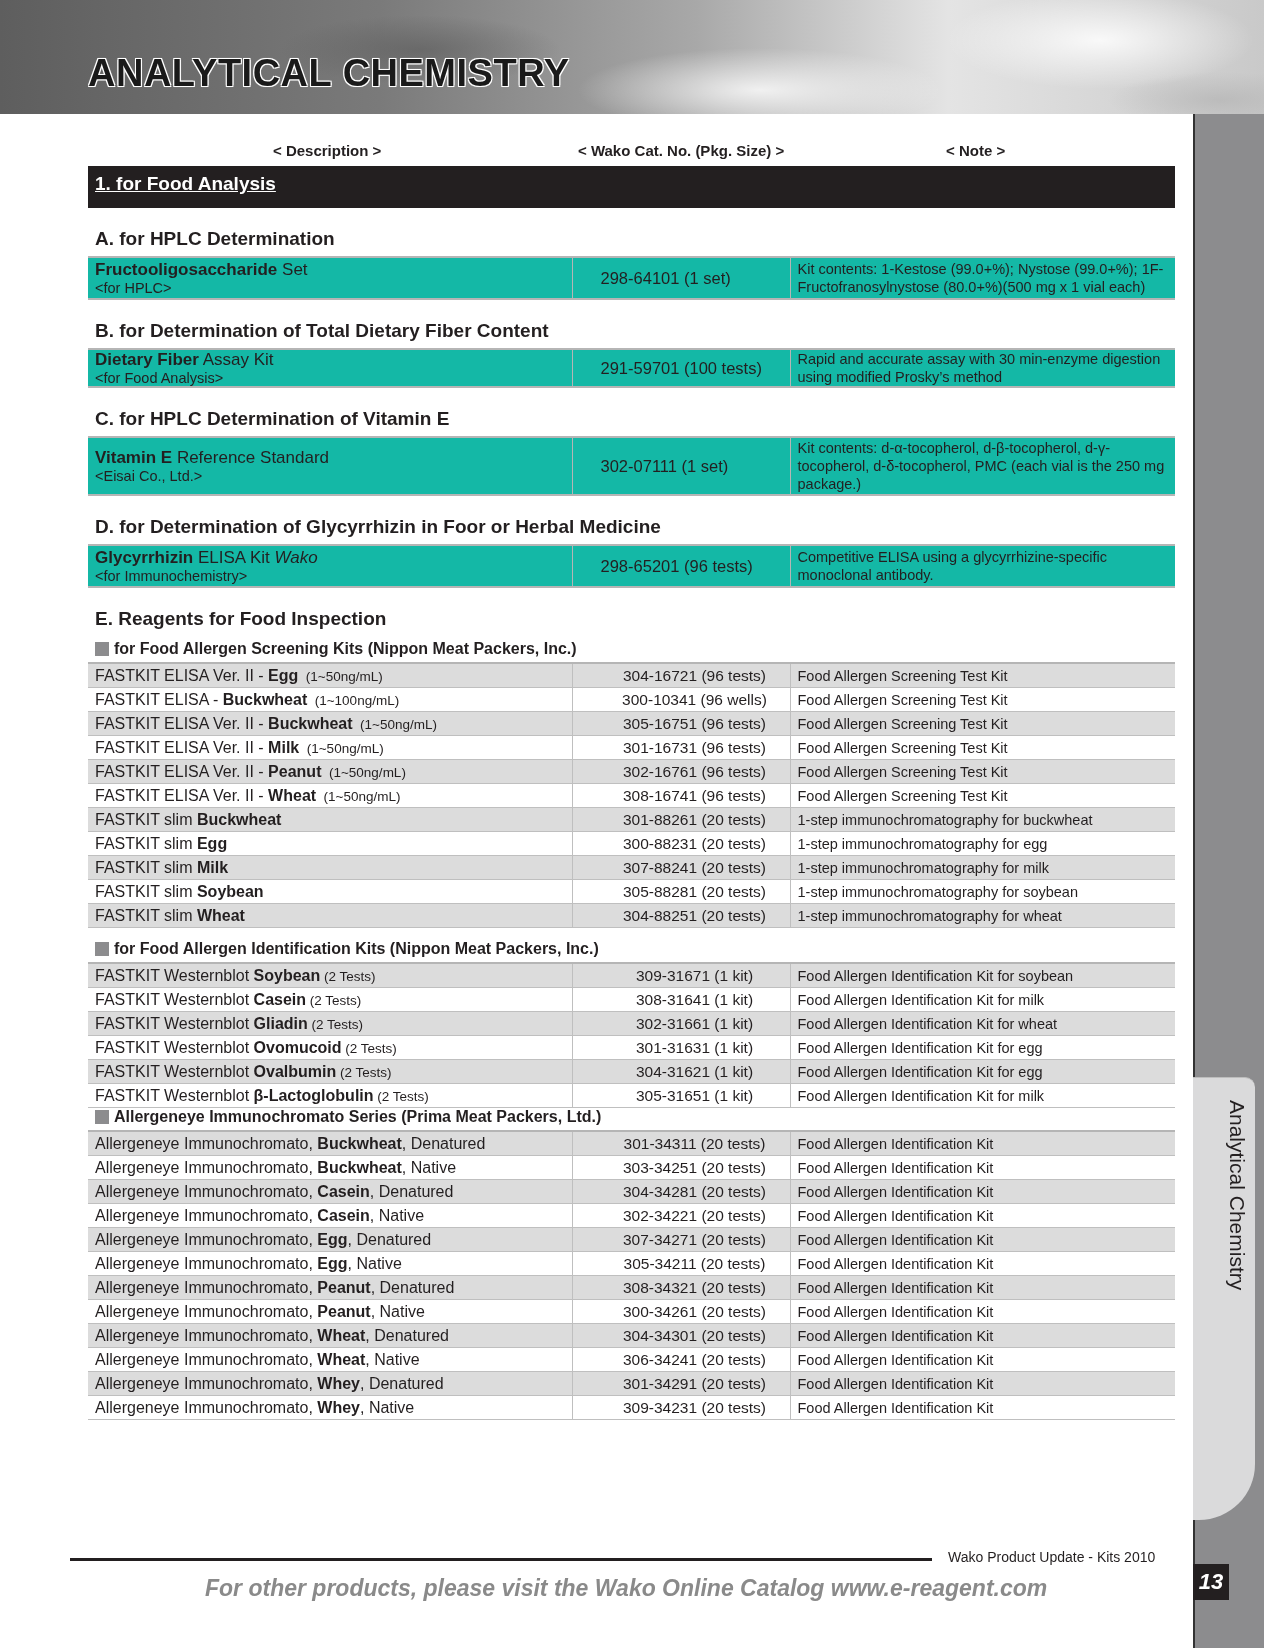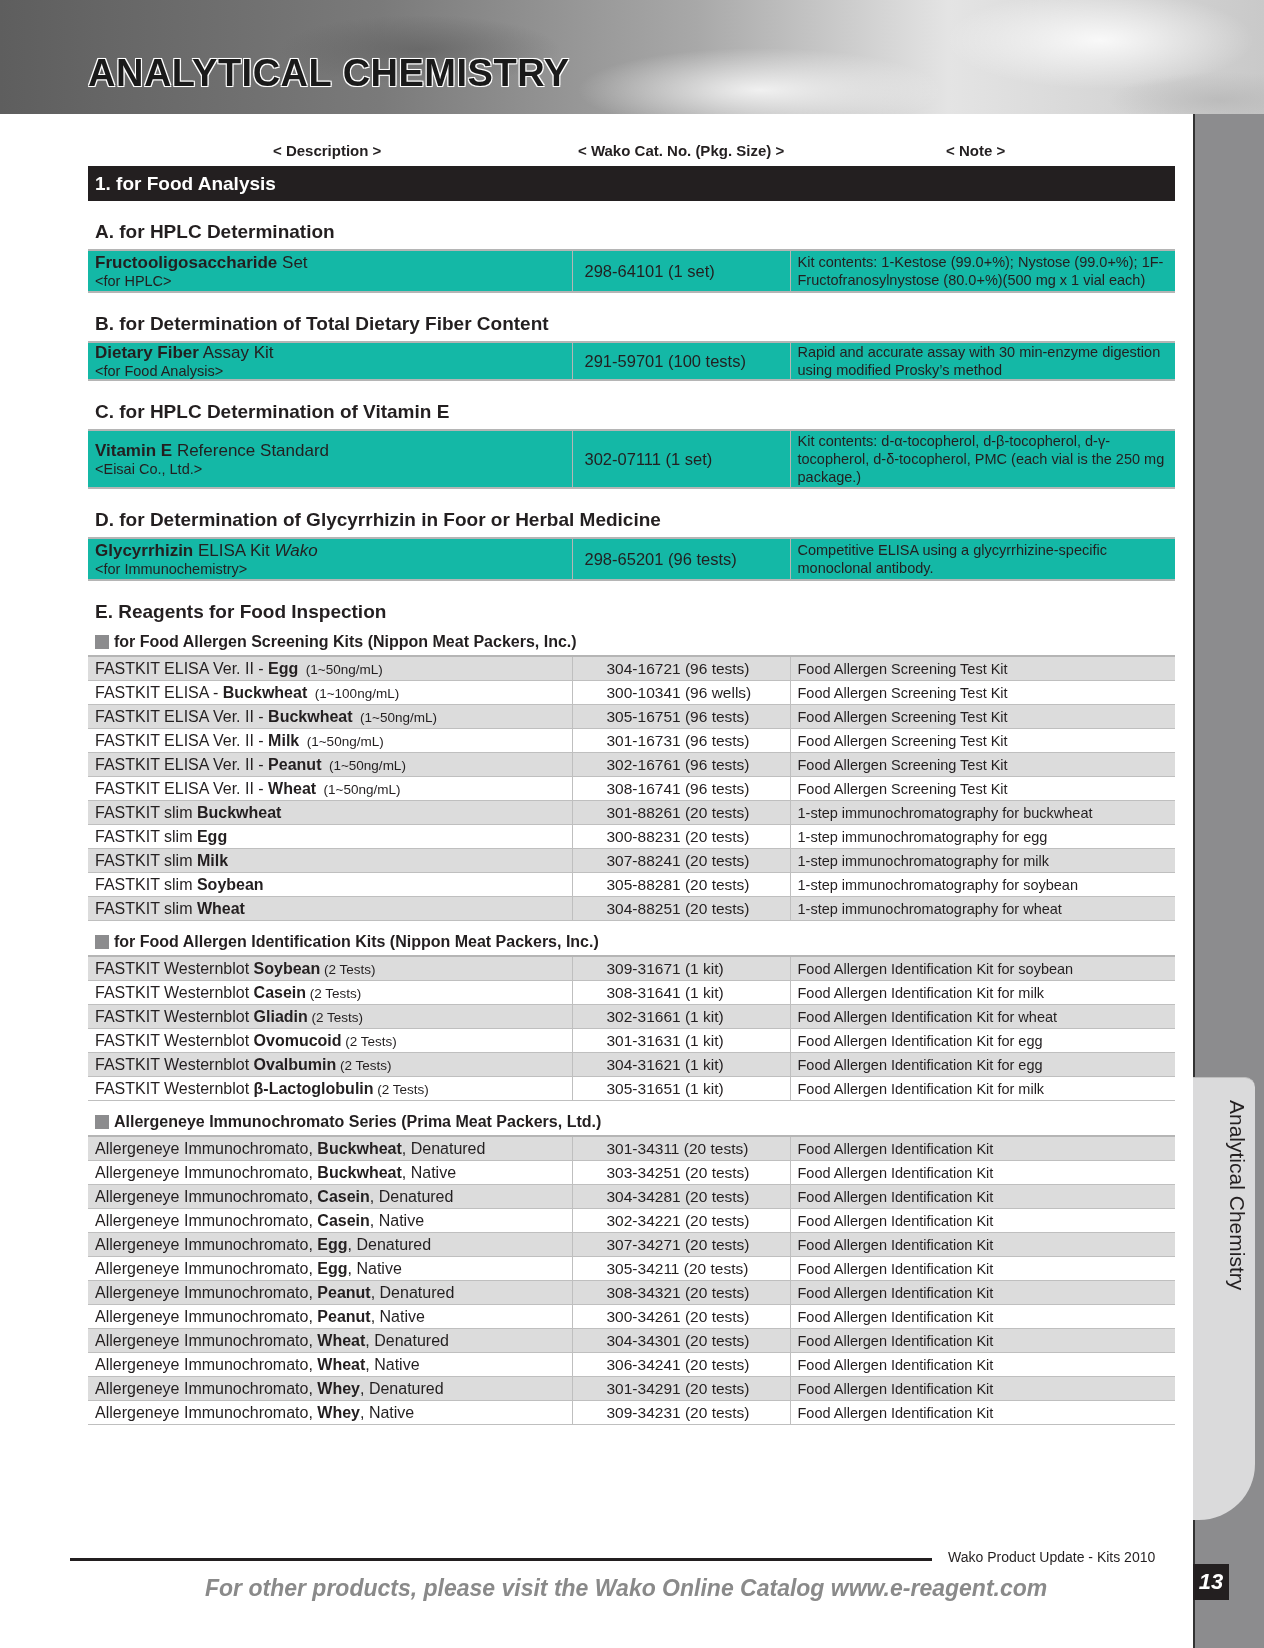--- a/index.html
+++ b/index.html
@@ -42,40 +42,40 @@
     position:absolute; left:1193px; top:1540px; width:36px; height:36px;
     background:#231f20; color:#fff; font-weight:bold; font-style:italic;
     font-size:22px; text-align:center; line-height:36px;margin-top:24px;
   }
   
   .content { position:absolute; left:88px; top:138px; width:1087px; }
   .col-headers { position:relative; height:26px; font-size:15px;font-weight:bold; }
   .col-headers span { position:absolute; top:4px; }
   .section-bar {
     background:#231f20; color:#fff; font-weight:bold; font-size:19px;
-    height:35px; line-height:35px; padding-left:7px; margin-top:2px;
+    height:42px; line-height:35px; padding-left:7px; margin-top:2px;text-decoration:underline;
   }
   .subhead { font-weight:bold; font-size:19px; margin:20px 0 6px 7px; }
   .subhead.first { margin-top:20px; }
   .minihead { font-weight:bold; font-size:16px; margin:14px 0 4px 7px; display:flex; align-items:center; }
   .minihead .sq { width:14px; height:14px; background:#8c8c8e; margin-right:5px; display:inline-block; }
   table { width:1087px; border-collapse:collapse; table-layout:fixed; }
   td { font-size:15.5px; padding:0 7px; vertical-align:middle; }
   col.c1 { width:484px; } col.c2 { width:218px; } col.c3 { width:385px; }
   .big td { background:#14b8a6; border-top:2px solid #b5b5b5; border-bottom:2px solid #b5b5b5; }
   .big td + td { border-left:1px solid #b5b5b5; }
-  .big td.cat { text-align:center; font-size:16.5px; padding-left:12px; text-align:left; }
+  .big td.cat { text-align:center; font-size:16.5px; padding-left:28px; text-align:left; }
   .big .desc-main { font-size:17px; }
   .big .desc-sub { font-size:14.5px; }
   .big .note { font-size:14.5px; line-height:18px; }
   .list tr td { height:23px; border-bottom:1px solid #bfbfbf; }
   .list tr:nth-child(odd) td { background:#dcdcdc; }
   .list tr td + td { border-left:1px solid #bfbfbf; }
   .list tr:first-child td { border-top:2px solid #b5b5b5; }
-  .list td.cat { padding-left:34px; }
+  .list td.cat { padding-left:34px;text-align:center; }
   .list td.note { font-size:14.5px; }
   .list td.desc { font-size:16px; }
   .list .conc { font-size:13.5px; }
   
   .footer-line {
     position:absolute; left:70px; top:1558px; width:862px; height:3px; background:#231f20;
   }
   .footer-caption {
     position:absolute; left:948px; top:1549px; font-size:14px; color:#231f20;
   }
@@ -286,21 +286,21 @@
             <td class="cat">304-31621 (1 kit)</td>
             <td class="note">Food Allergen Identification Kit for egg</td>
           </tr>
           <tr>
             <td class="desc"><span>FASTKIT Westernblot </span><b>β-Lactoglobulin</b><span></span><span class="conc" style="white-space:pre"> (2 Tests)</span></td>
             <td class="cat">305-31651 (1 kit)</td>
             <td class="note">Food Allergen Identification Kit for milk</td>
           </tr>
         </tbody>
       </table>
-      <div class="minihead" style="margin-top: 12px;">
+      <div class="minihead" style="margin-top: 0;">
         <span class="sq"></span>
         <span>Allergeneye Immunochromato Series  (Prima Meat Packers, Ltd.)</span>
       </div>
       <table class="list">
         <colgroup>
           <col class="c1">
           <col class="c2">
           <col class="c3">
         </colgroup>
         <tbody>

